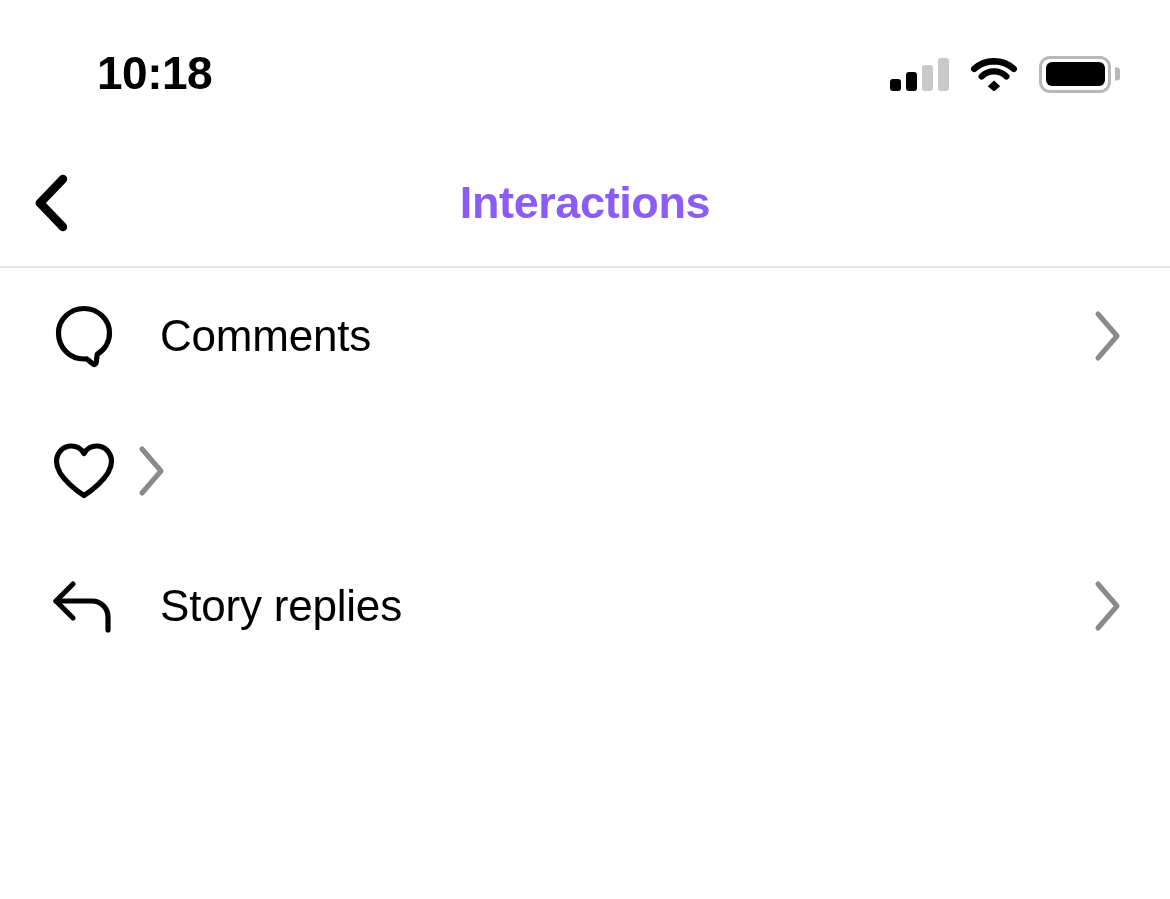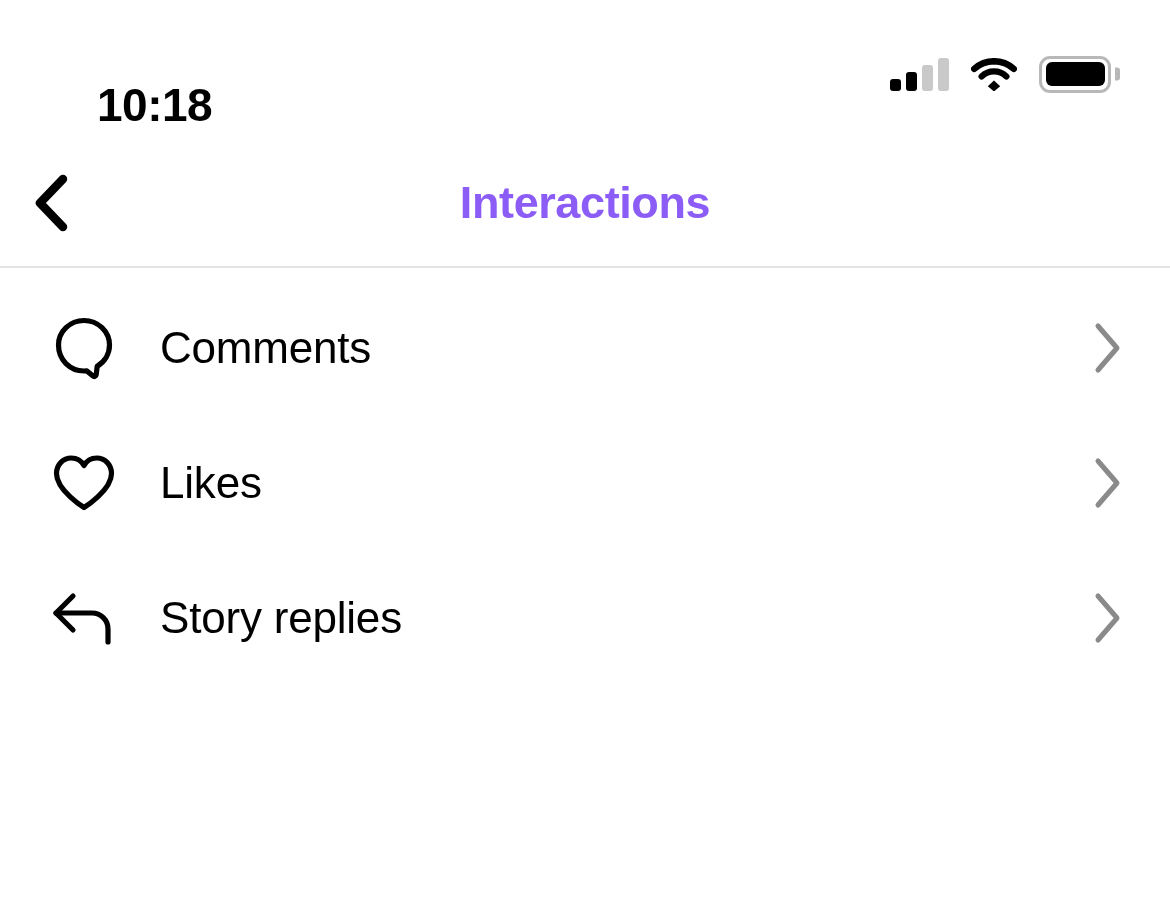--- a/index.html
+++ b/index.html
@@ -32,21 +32,20 @@
 
   .status-time {
     position: absolute;
     left: 97px;
     top: 47px;
     font-size: 46px;
     font-weight: bold;
     letter-spacing: -0.5px;
     color: #000000;
     line-height: 52px;
-    margin-top: 32px;
   }
 
   .status-icons {
     position: absolute;
     right: 55px;
     top: 52px;
     display: flex;
     align-items: center;
     gap: 22px;
     height: 44px;
@@ -138,21 +137,21 @@
     font-weight: bold;
     color: #8b5cf6;
     letter-spacing: -0.4px;
     line-height: 54px;
   }
 
   
   .list {
     flex: 1 1 auto;
     width: 100%;
-    padding-top: 12px;
+    padding-top: 0;
     background: #ffffff;
   }
 
   .list-row {
     display: flex;
     align-items: center;
     height: 135px;
     width: 100%;
     padding: 0 46px 0 48px;
     cursor: pointer;
@@ -251,21 +250,20 @@
     </div>
 
     <div class="list-row">
       <div class="row-icon">
         <svg width="66" height="66" viewBox="0 0 66 66">
           <path d="M33 57.5C33 57.5 5.5 40.5 5.5 23.5 5.5 14.3 12.3 8 20.3 8
                    c5.6 0 10.2 3 12.7 7.6C35.5 11 40.1 8 45.7 8 53.7 8 60.5 14.3 60.5 23.5
                    60.5 40.5 33 57.5 33 57.5z" fill="none" stroke="#000" stroke-width="5.2" stroke-linejoin="round"></path>
         </svg>
       </div>
-      <div class="row-label">Likes</div>
       <div class="row-chevron">
         <svg viewBox="0 0 34 56">
           <path d="M8 6l19 22L8 50" fill="none" stroke="#8a8a8a" stroke-width="5" stroke-linecap="round" stroke-linejoin="round"></path>
         </svg>
       </div>
     </div>
 
     <div class="list-row">
       <div class="row-icon">
         <svg width="68" height="68" viewBox="0 0 68 68">

